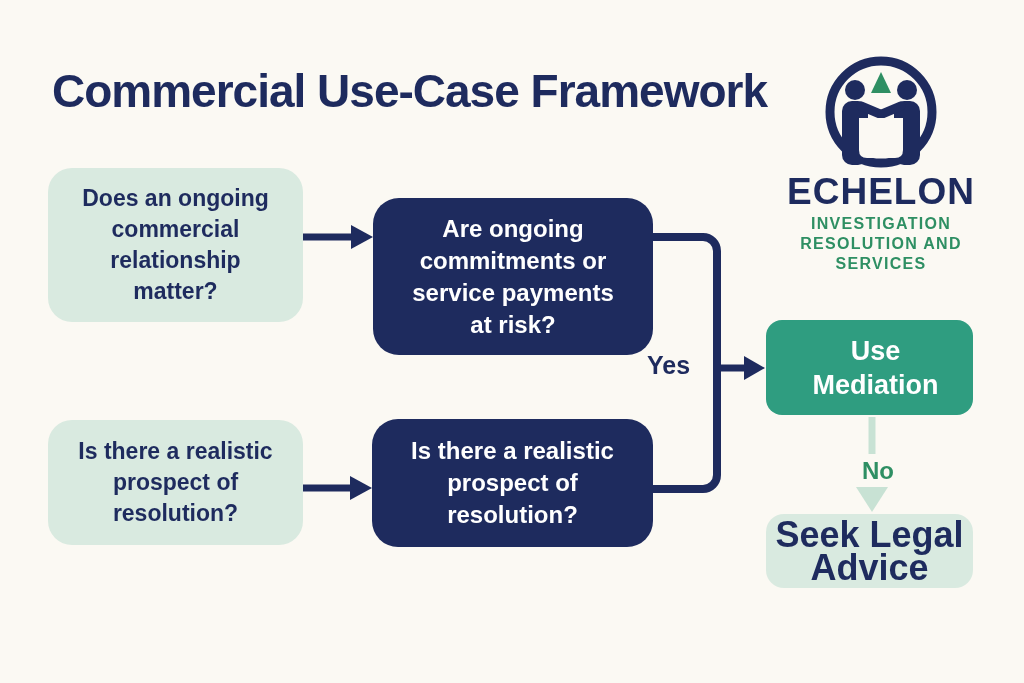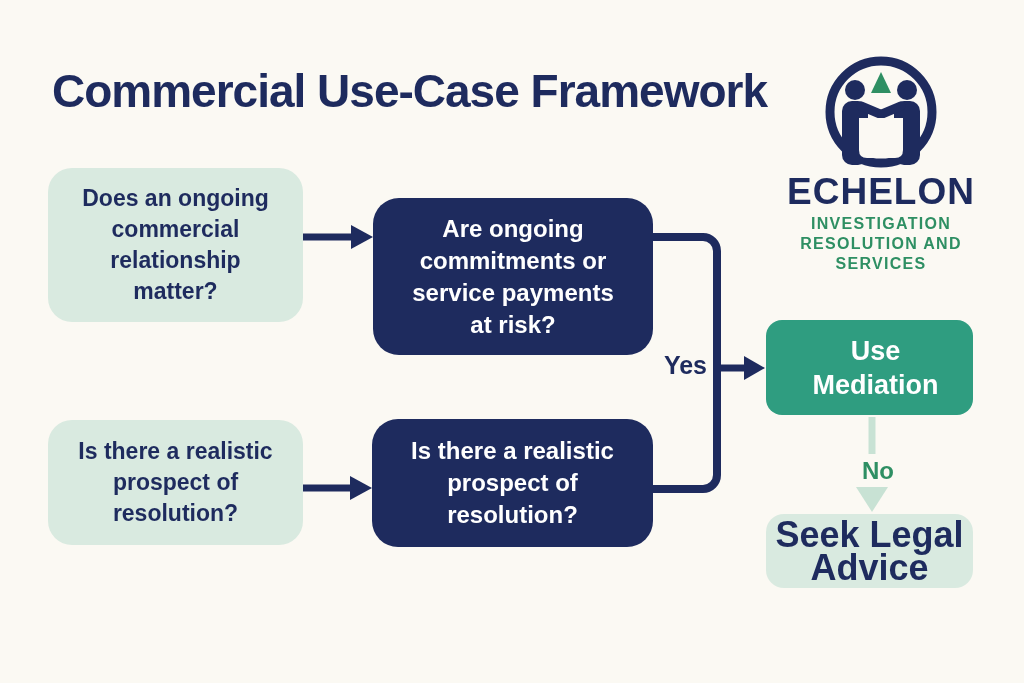--- a/index.html
+++ b/index.html
@@ -37,21 +37,21 @@
   .box.teal{background:var(--teal); color:var(--white);}
   .q{font-size:23px; line-height:31px;}
   .navy.q{font-size:24px; line-height:32px;}
   #box-q1{left:48px; top:168px; width:255px; height:154px; border-radius:24px;}
   #box-q2{left:373px; top:165px; width:280px; height:157px; border-radius:26px;margin-top:33px;}
   #box-q3{left:48px; top:420px; width:255px; height:125px; border-radius:24px;}
   #box-q4{left:372px; top:419px; width:281px; height:128px; border-radius:26px;}
   #box-mediation{left:766px; top:320px; width:207px; height:95px; border-radius:16px; font-size:27px; line-height:34px;padding-left:12px;}
   #box-legal{left:766px; top:514px; width:207px; height:74px; border-radius:18px; font-size:36px; line-height:33px;}
   .edge-label{position:absolute; font-weight:700;}
-  #label-yes{left:647px; top:351px; width:60px; text-align:right; font-size:25px; color:var(--navy);}
+  #label-yes{left:647px; top:351px; width:60px; font-size:25px; color:var(--navy);}
   #label-no{left:850px; top:457px; width:44px; text-align:right; font-size:24px; color:var(--green);}
   .overlay{position:absolute; left:0; top:0; pointer-events:none;}
 </style>
 </head>
 <body>
 
 <div class="canvas">
 
   <div class="page-title">Commercial Use-Case Framework</div>
 

